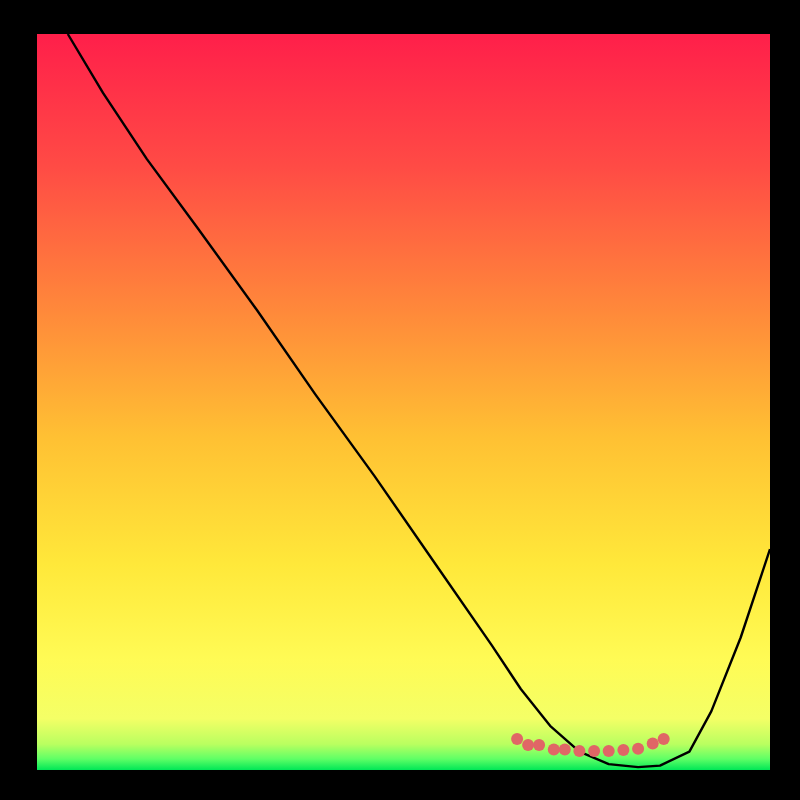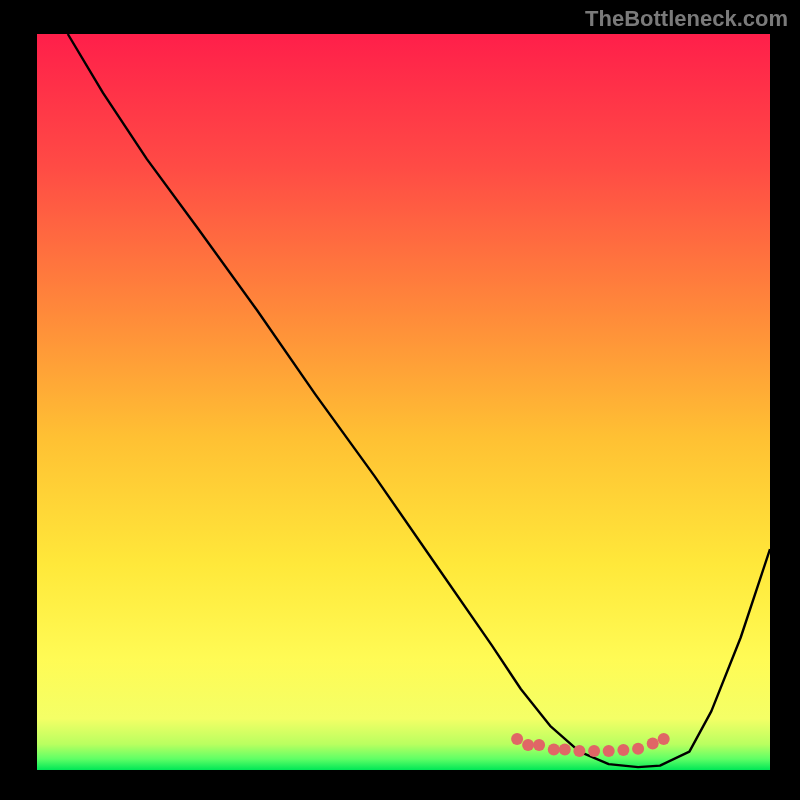--- a/index.html
+++ b/index.html
@@ -31,21 +31,20 @@
     left: 0;
     top: 0;
     width: 800px;
     height: 800px;
   }
 </style>
 </head>
 <body>
 
 <div class="chart-container">
-  <div class="watermark">TheBottleneck.com</div>
   <svg class="plot" viewBox="0 0 800 800">
     <defs>
       <linearGradient id="bg-grad" x1="0" y1="0" x2="0" y2="1">
           <stop offset="0%" stop-color="#ff1f4a"></stop>
           <stop offset="18%" stop-color="#ff4b45"></stop>
           <stop offset="38%" stop-color="#ff8a3a"></stop>
           <stop offset="55.00000000000001%" stop-color="#ffc133"></stop>
           <stop offset="72%" stop-color="#ffe83a"></stop>
           <stop offset="85%" stop-color="#fffb55"></stop>
           <stop offset="93%" stop-color="#f4ff66"></stop>

